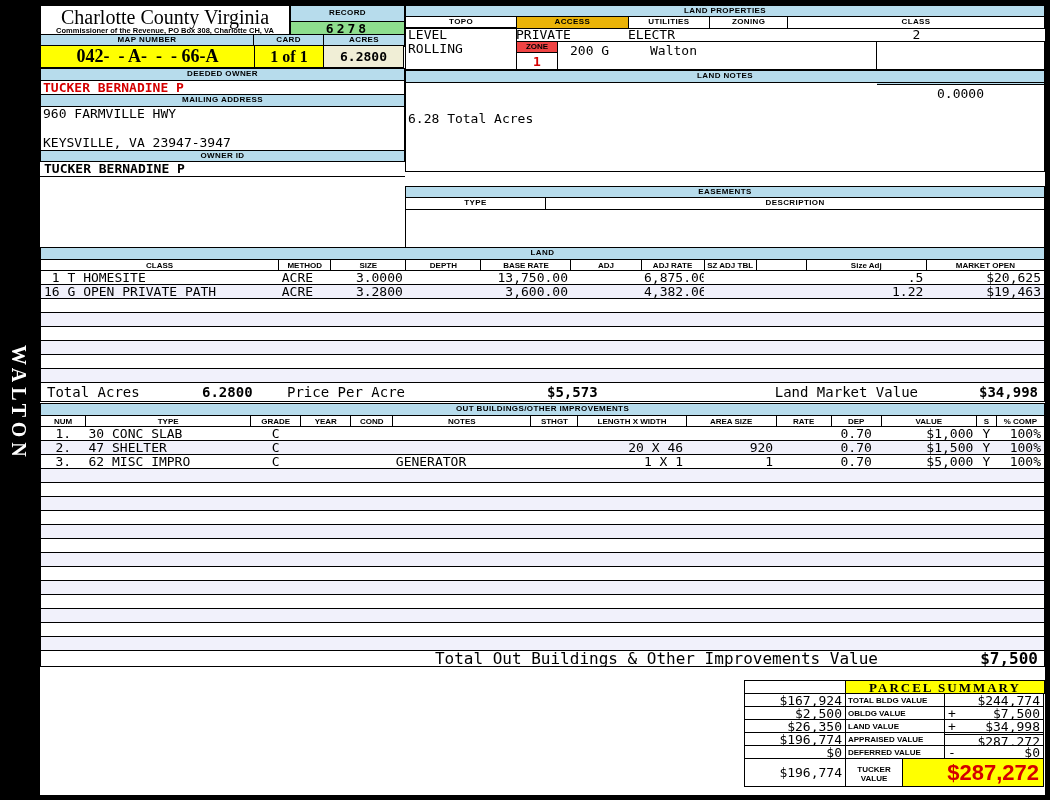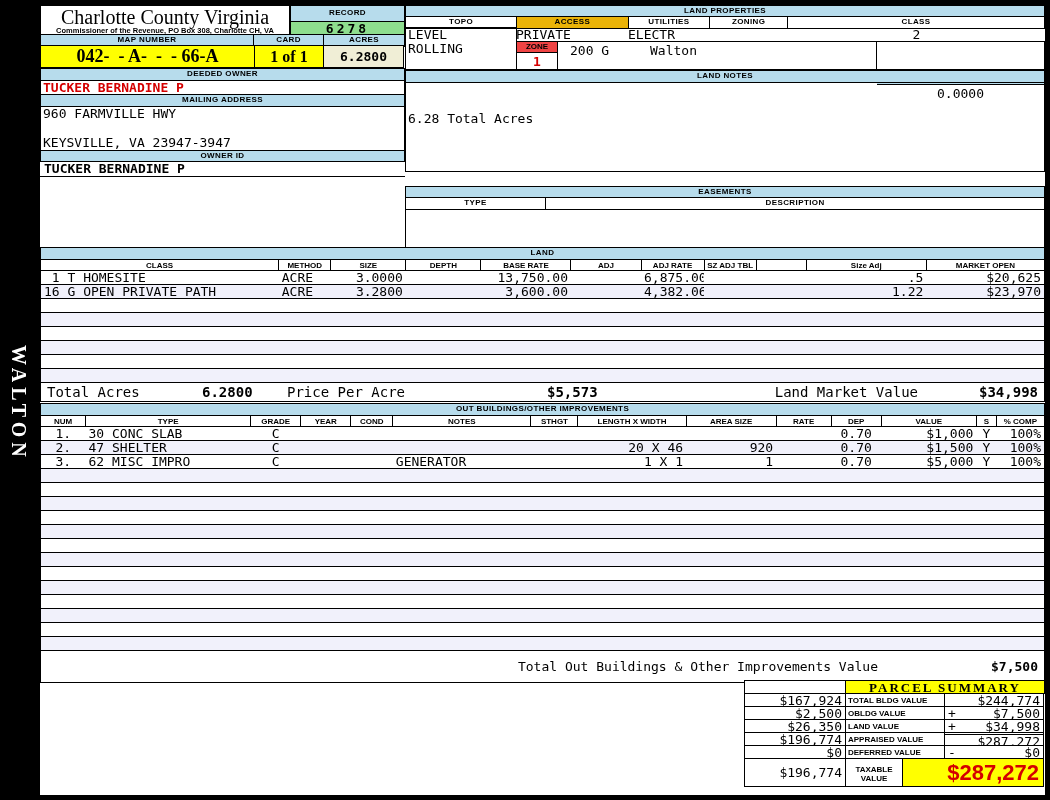--- a/index.html
+++ b/index.html
@@ -172,21 +172,21 @@
           <td class="tl">16 G OPEN PRIVATE PATH</td>
           <td class="tl">ACRE</td>
           <td class="tr">3.2800</td>
           <td class="tr"></td>
           <td class="tr">3,600.00</td>
           <td class="tr"></td>
           <td class="tr">4,382.06</td>
           <td class="tl"></td>
           <td class="tl"></td>
           <td class="tr">1.22</td>
-          <td class="tr">$23,970</td>
+          <td class="tr">$19,463</td>
         </tr>
         <tr>
           <td colspan="11"></td>
         </tr>
         <tr class="stripe">
           <td colspan="11"></td>
         </tr>
         <tr>
           <td colspan="11"></td>
         </tr>
@@ -331,21 +331,21 @@
           <td colspan="14"></td>
         </tr>
         <tr>
           <td colspan="14"></td>
         </tr>
         <tr class="stripe">
           <td colspan="14"></td>
         </tr>
       </tbody>
   </table>
-  <div class="flexrow mono" style="border:1px solid #000;margin-top:-1px;height:33px;box-sizing:border-box;font-size:13px;background:#fff;justify-content:flex-end;">
+  <div class="flexrow mono" style="border:1px solid #000;margin-top:-1px;height:17px;box-sizing:border-box;font-size:16px;background:#fff;justify-content:flex-end;">
     <span>Total Out Buildings &amp; Other Improvements Value</span>
     <span style="width:160px;text-align:right;font-weight:bold;padding-right:6px;">$7,500</span>
   </div>
 </div>
 
 <div class="abs" style="left:745px;top:681px;width:302px;">
   <div class="ps-row">
     <div class="ps-cell" style="width:102px;background:#fff;"></div>
     <div class="ps-cell yellow serif" style="width:200px;text-align:center;font-family:'Liberation Serif',serif;font-weight:bold;font-size:13px;letter-spacing:2px;line-height:14px;">PARCEL SUMMARY</div>
   </div>
@@ -386,16 +386,16 @@
         <div class="ps-cell tr" style="width: 102px; padding-right: 3px;">$0</div>
         <div class="ps-cell " style="width: 100px; font: bold 8px / 13px &quot;Liberation Sans&quot;, sans-serif; padding-left: 2px;">DEFERRED VALUE</div>
         <div class="ps-cell " style="width: 100px; display: flex; justify-content: space-between; padding: 0px 3px;">
           <span>-</span>
           <span>$0</span>
         </div>
       </div>
     </div>
   <div class="ps-row">
     <div class="ps-cell tr" style="width:102px;height:29px;line-height:28px;padding-right:3px;">$196,774</div>
-    <div class="ps-cell" style="width:58px;height:29px;font:bold 8px 'Liberation Sans',sans-serif;text-align:center;padding-top:6px;line-height:9px;">TAXABLE VALUE</div>
+    <div class="ps-cell" style="width:58px;height:29px;font:bold 8px 'Liberation Sans',sans-serif;text-align:center;padding-top:6px;line-height:9px;">TUCKER VALUE</div>
     <div class="ps-cell yellow tr" style="width:142px;height:29px;color:#d40000;font:bold 22px/28px 'Liberation Sans',sans-serif;padding-right:4px;">$287,272</div>
   </div>
 </div>
 
 </body></html>

